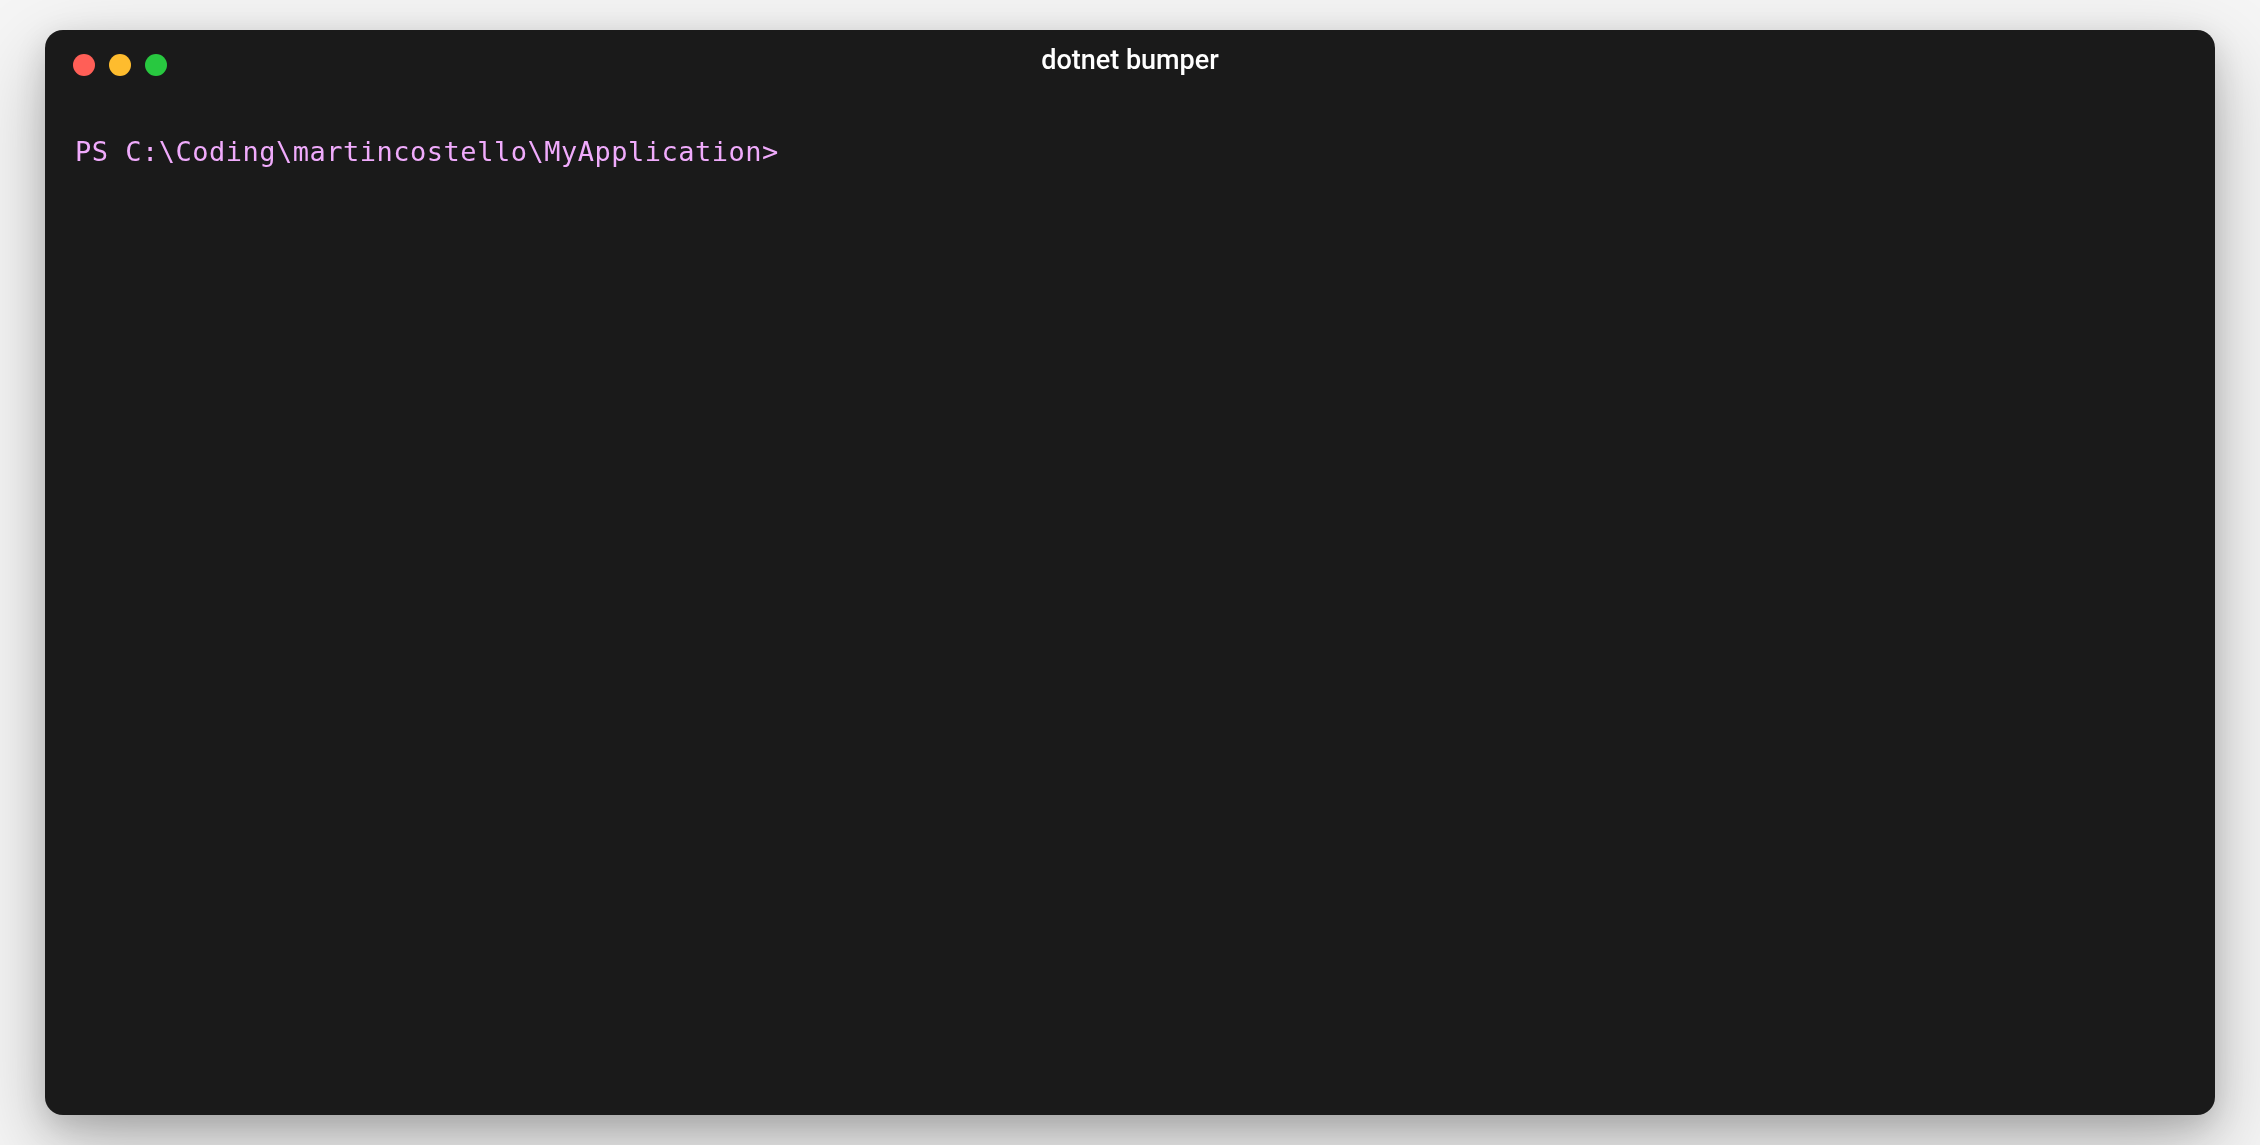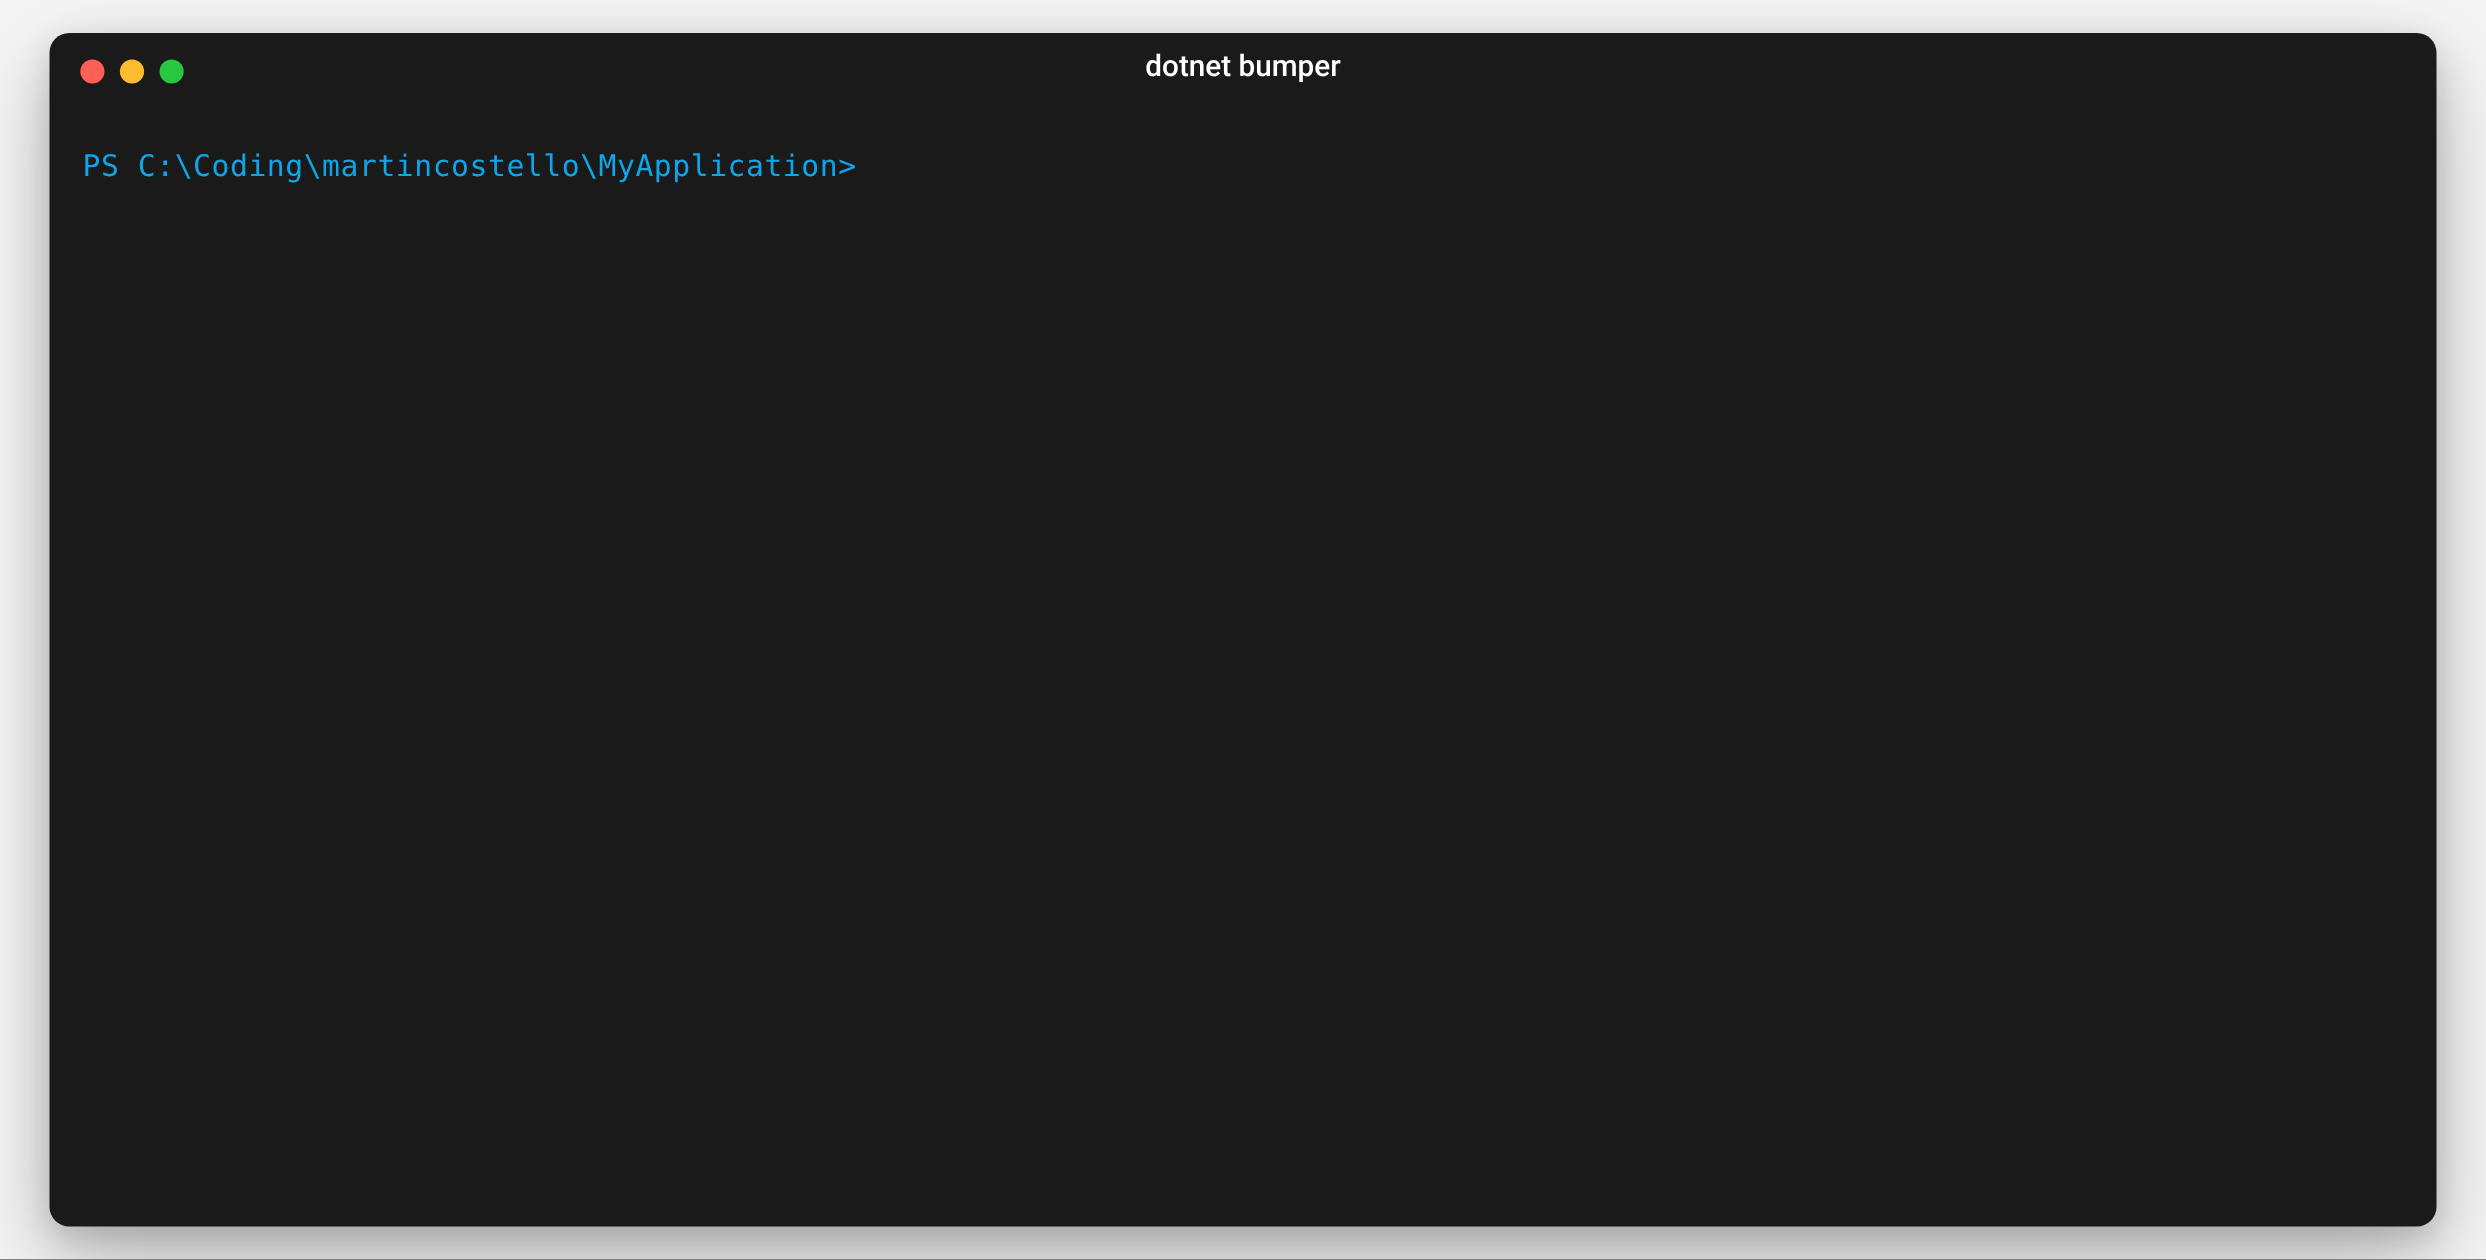--- a/index.html
+++ b/index.html
@@ -78,21 +78,21 @@
       color: #a8a8a8;
       line-height: 1.5;
     }
 
     .prompt-line {
       display: flex;
       align-items: baseline;
     }
 
     .prompt-text {
-      color: #0ea5e9;
+      color: #f0abfc;
       white-space: pre;
       letter-spacing: 0.5px;
     }
 
     .cursor-area {
       margin-left: 6px;
       background: transparent;
       border: none;
       outline: none;
       color: #d0d0d0;

